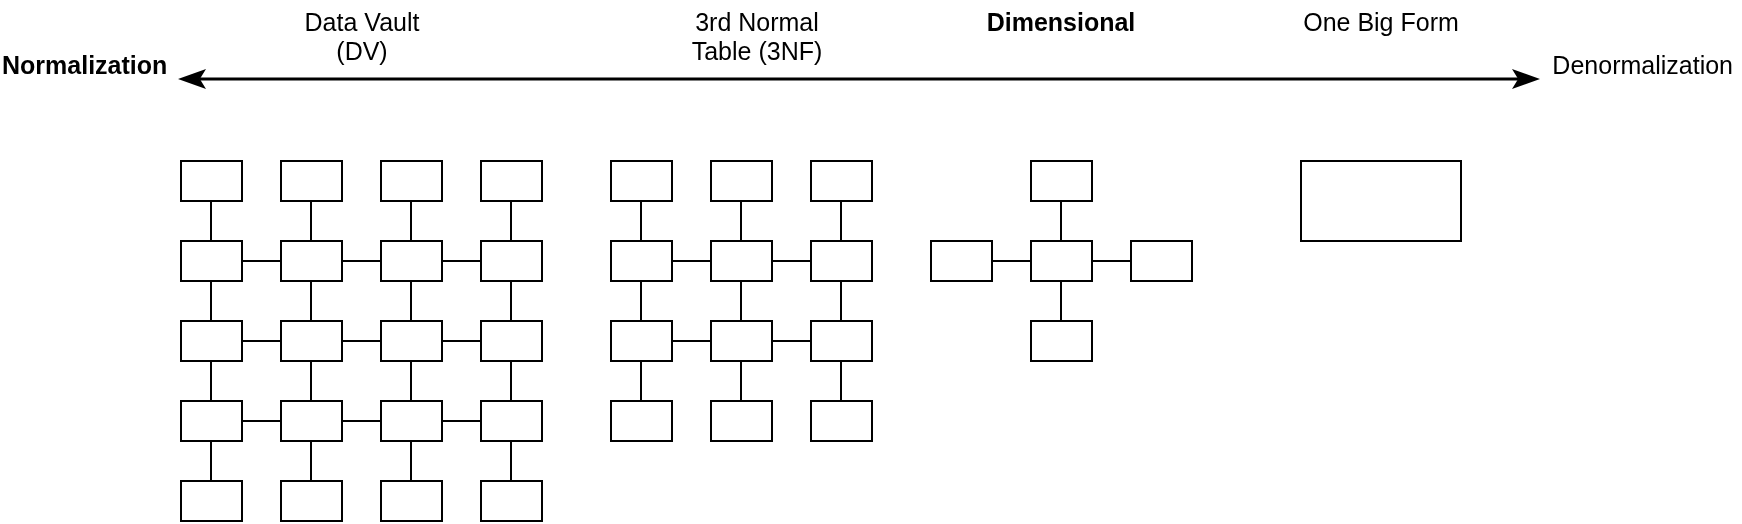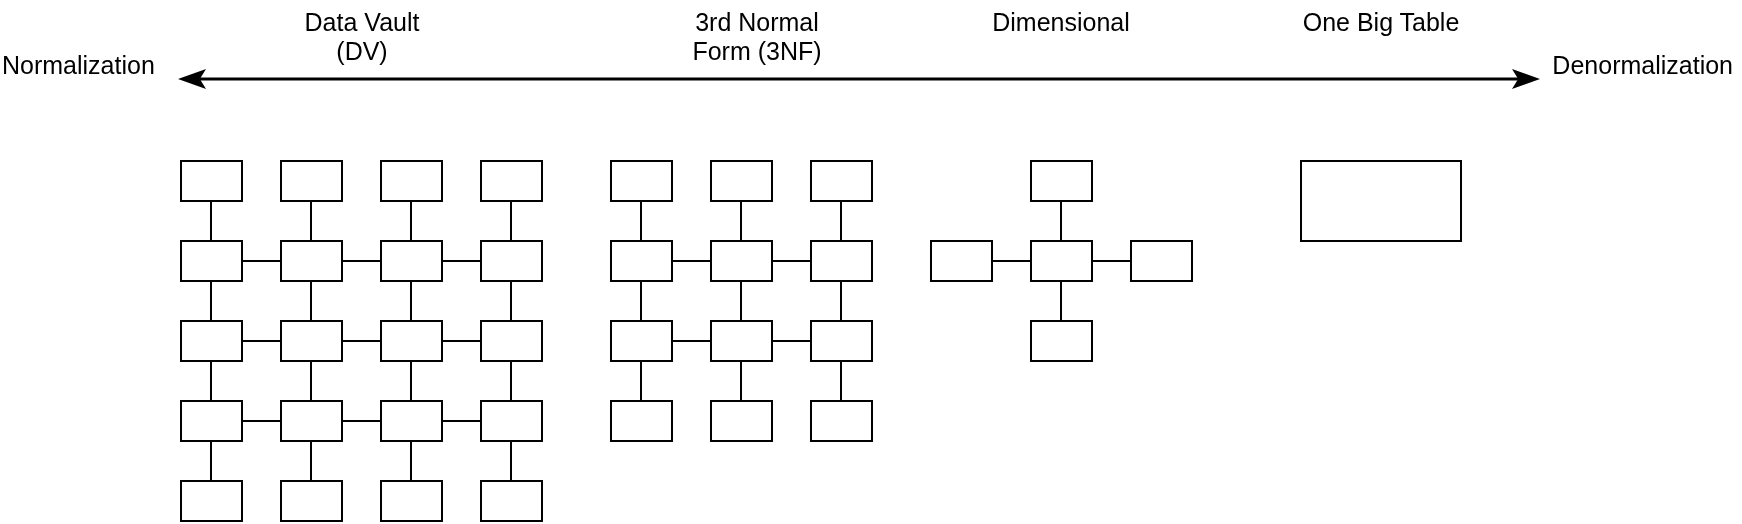--- a/index.html
+++ b/index.html
@@ -17,34 +17,34 @@
     left: 0; top: 0;
     width: 1742px; height: 524px;
   }
   .axis-label {
     position: absolute;
     top: 52px;
     font-size: 25px;
     line-height: 27px;
     white-space: nowrap;
   }
-  .axis-label.left  { left: 2px; }
+  .axis-label.left  { left: 2px; font-weight: bold; }
   .axis-label.right { right: 9px; }
   .top-label {
     position: absolute;
     top: 8px;
     transform: translateX(-50%);
     text-align: center;
     font-size: 25px;
     line-height: 29px;
     white-space: nowrap;
   }
   .top-label.dv  { left: 362px; }
   .top-label.tnf { left: 741px; margin-left: 16px; }
-  .top-label.dim { left: 1061px; }
+  .top-label.dim { left: 1061px; font-weight: bold; }
   .top-label.obt { left: 1381px; }
 </style>
 </head>
 <body>
 
 <div class="canvas">
 
   <svg id="scene" viewBox="0 0 1742 524" xmlns="http://www.w3.org/2000/svg">
       <g>
         <line x1="200" y1="79" x2="1518" y2="79" stroke="#000000" stroke-width="3"></line>
@@ -145,24 +145,24 @@
 
   <div class="axis-label right">Denormalization</div>
 
   <div class="top-label dv">
     <div>Data Vault</div>
     <div>(DV)</div>
   </div>
 
   <div class="top-label tnf">
     <div>3rd Normal</div>
-    <div>Form (3NF)</div>
+    <div>Table (3NF)</div>
   </div>
 
   <div class="top-label dim">
     <div>Dimensional</div>
   </div>
 
   <div class="top-label obt">
-    <div>One Big Table</div>
+    <div>One Big Form</div>
   </div>
 
 </div>
 
 </body></html>

